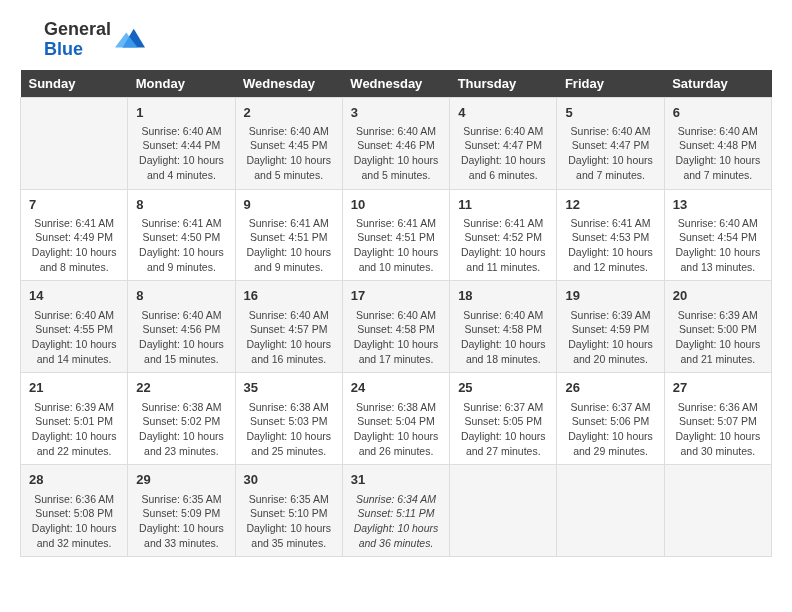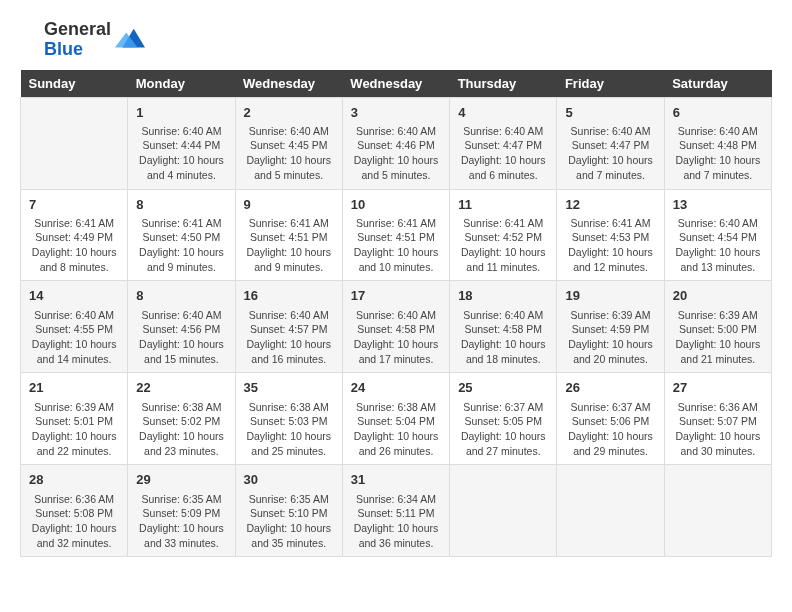--- a/index.html
+++ b/index.html
@@ -341,21 +341,21 @@
         </td>
         <td>
           <span class="day-num">30</span>
           <div class="day-info" style="white-space: pre-line;">Sunrise: 6:35 AM
 Sunset: 5:10 PM
 Daylight: 10 hours
 and 35 minutes.</div>
         </td>
         <td>
           <span class="day-num">31</span>
-          <div class="day-info" style="white-space: pre-line;">Sunrise: 6:34 AM
+          <div class="day-info" style="white-space: pre-line; font-style: italic;">Sunrise: 6:34 AM
 Sunset: 5:11 PM
 Daylight: 10 hours
 and 36 minutes.</div>
         </td>
         <td></td>
         <td></td>
         <td></td>
       </tr>
     </tbody>
 </table>

